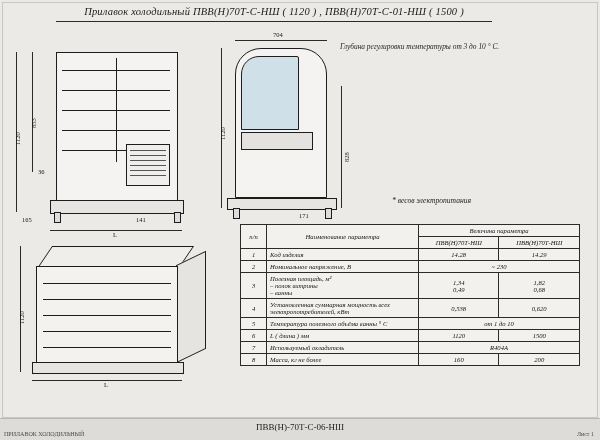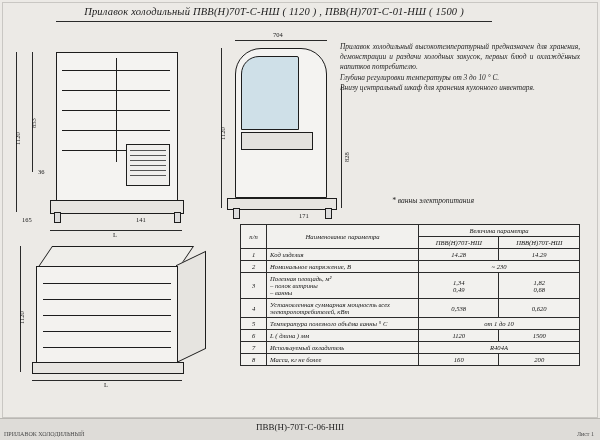--- a/index.html
+++ b/index.html
@@ -254,25 +254,23 @@
       </div>
       <div class="iso-base"></div>
 
       <div class="dim-line dim-v" style="left:-8px;top:6px;height:126px"></div>
       <div class="dim-txt rot" style="left:-10px;top:84px">1120</div>
       <div class="dim-line dim-h" style="left:4px;top:140px;width:150px"></div>
       <div class="dim-txt" style="left:76px;top:141px">L</div>
     </div>
 
     <div class="descr">
-      <p>Прилавок холодильный высокотемпературный предназначен для хранения, демонстрации и раздачи холодных закусок, первых блюд и охлаждённых напитков потребителю.</p>
       <p>Глубина регулировки температуры от 3 до 10 ° С.</p>
-      <p>Внизу центральный шкаф для хранения кухонного инвентаря.</p>
     </div>
-    <div class="note">*  ванны электропитания</div>
+    <div class="note">*  весов электропитания</div>
 
     <table class="ptable">
       <tbody>
           <tr>
         <td class="num hd" rowspan="2">п/п</td>
         <td class="nm hd" rowspan="2">Наименование параметра</td>
         <td class="hd" colspan="2">Величина параметра</td>
       </tr>
       <tr>
         <td class="v hd">ПВВ(Н)70Т-НШ</td>

